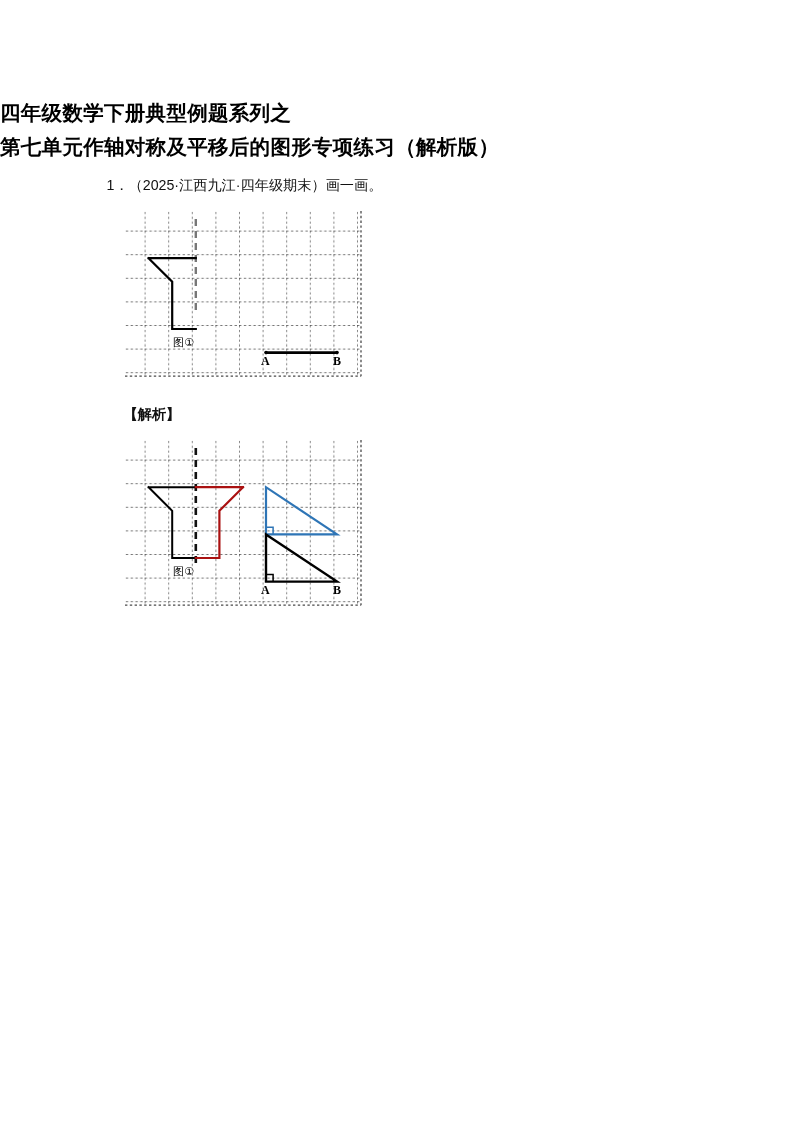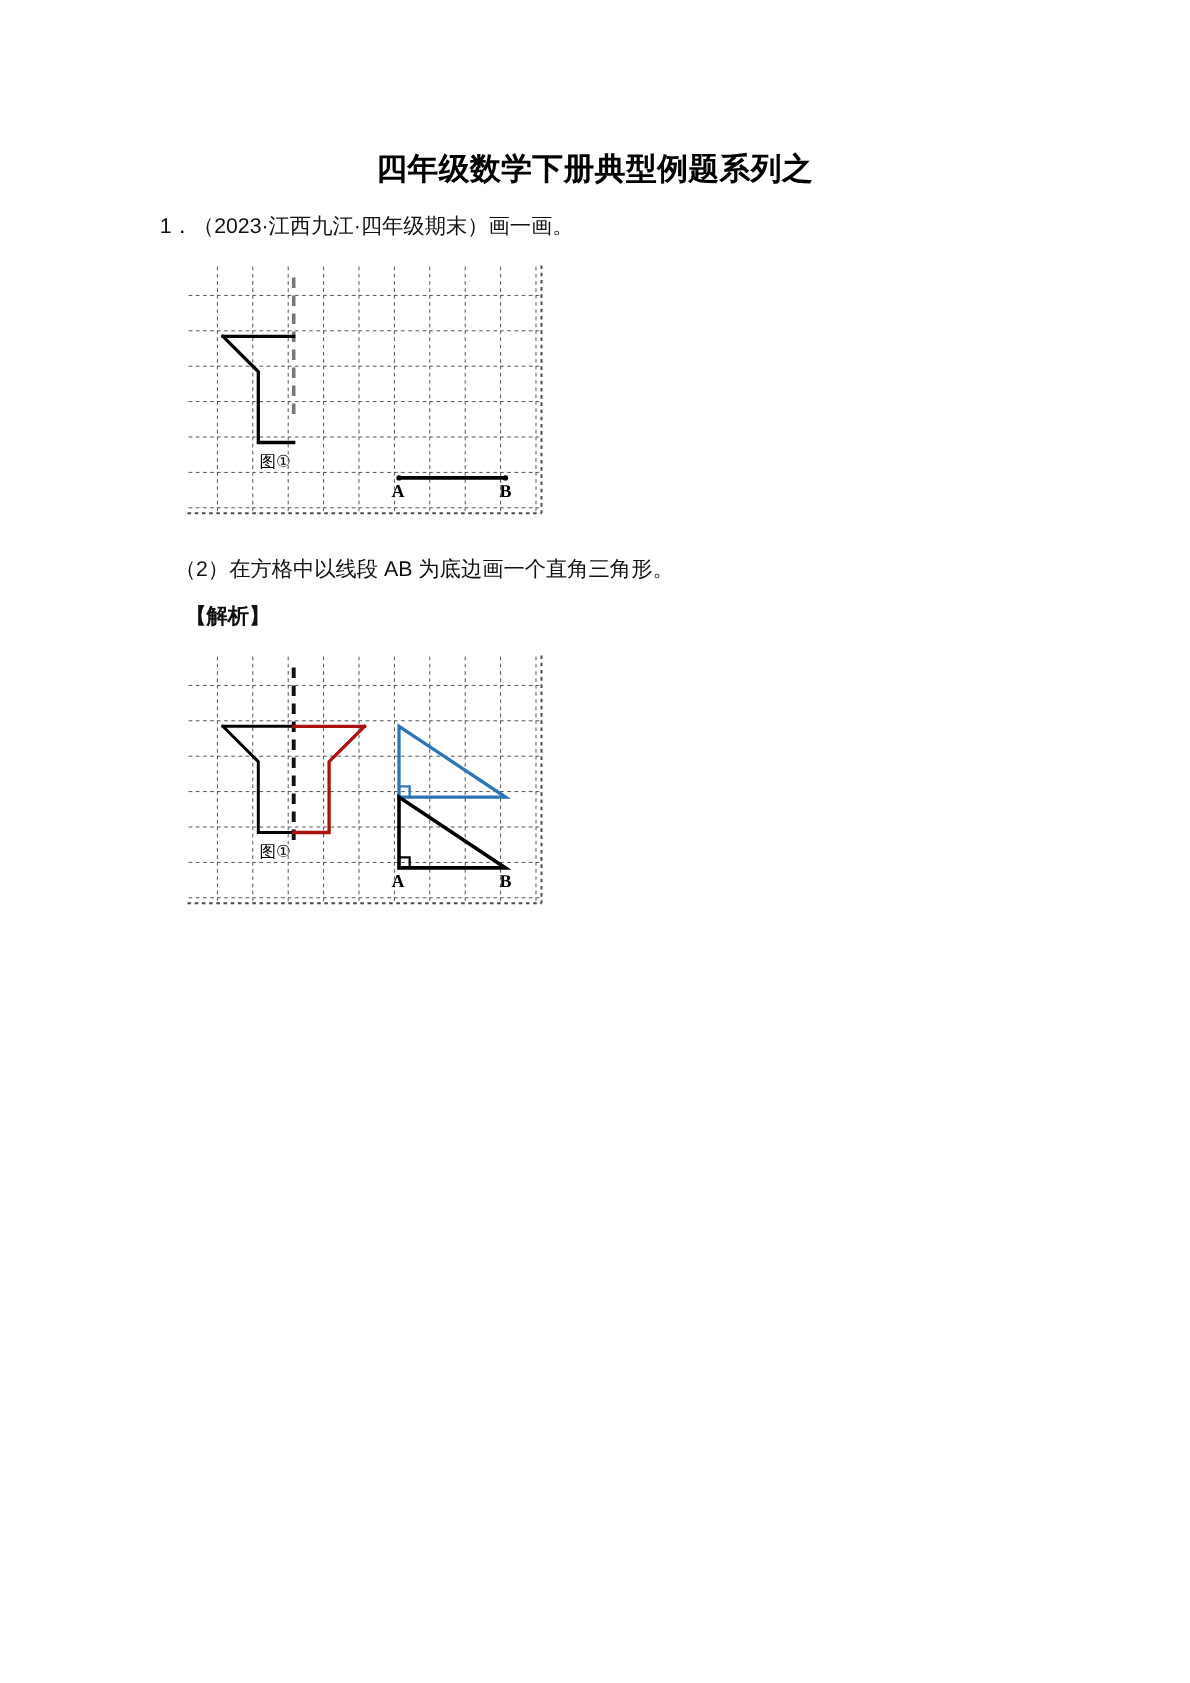--- a/index.html
+++ b/index.html
@@ -16,21 +16,21 @@
     overflow: hidden;
   }
   .page {
     position: relative;
     width: 793px;
     height: 1122px;
     box-sizing: border-box;
     padding: 0;
   }
   .title-block {
-    text-align: center;
+    text-align: left;
     margin-top: 96px;
   }
   .title-line {
     font-family: "Liberation Sans", "DejaVu Sans", sans-serif;
     font-weight: bold;
     font-size: 20.5px;
     line-height: 34px;
     letter-spacing: 0.3px;
     color: #000;
   }
@@ -63,27 +63,28 @@
   .spacer-10 { height: 10px; }
   .spacer-12 { height: 12px; }
 </style>
 </head>
 <body>
 
 <div class="page">
 
   <div class="title-block">
     <div class="title-line">四年级数学下册典型例题系列之</div>
+    <div class="title-line">第七单元作轴对称及平移后的图形专项练习（解析版）</div>
   </div>
 
   <div class="body-wrap">
 
     <div class="spacer-6"></div>
 
-    <div class="q-line">1．（2023·江西九江·四年级期末）画一画。</div>
+    <div class="q-line">1．（2025·江西九江·四年级期末）画一画。</div>
 
     <div class="spacer-6"></div>
 
     <div class="fig-wrap">
       <svg width="250" height="182" viewBox="0 0 250 182">
         <defs>
           <pattern id="dotgrid1" width="23.6" height="23.6" patternUnits="userSpaceOnUse">
             <path d="M 0 0 L 23.6 0 M 0 0 L 0 23.6" fill="none" stroke="#4a4a4a" stroke-width="1.3" stroke-dasharray="2.4 2.4"></path>
           </pattern>
         </defs>
@@ -102,21 +103,20 @@
         <line x1="145" y1="145.6" x2="216" y2="145.6" stroke="#000000" stroke-width="2.6"></line>
         <circle cx="145" cy="145.6" r="1.8" fill="#000"></circle>
         <circle cx="216" cy="145.6" r="1.8" fill="#000"></circle>
         <text x="140" y="158" font-family="&quot;Liberation Serif&quot;, serif" font-size="12" font-weight="bold" fill="#000">A</text>
         <text x="212" y="158" font-family="&quot;Liberation Serif&quot;, serif" font-size="12" font-weight="bold" fill="#000">B</text>
       </svg>
     </div>
 
     <div class="spacer-10"></div>
 
-    <div class="q-line indent">（2）在方格中以线段 AB 为底边画一个直角三角形。</div>
 
     <div class="q-line bold">【解析】</div>
 
     <div class="spacer-6"></div>
 
     <div class="fig-wrap">
       <svg width="250" height="182" viewBox="0 0 250 182">
         <defs>
           <pattern id="dotgrid2" width="23.6" height="23.6" patternUnits="userSpaceOnUse">
             <path d="M 0 0 L 23.6 0 M 0 0 L 0 23.6" fill="none" stroke="#4a4a4a" stroke-width="1.3" stroke-dasharray="2.4 2.4"></path>

